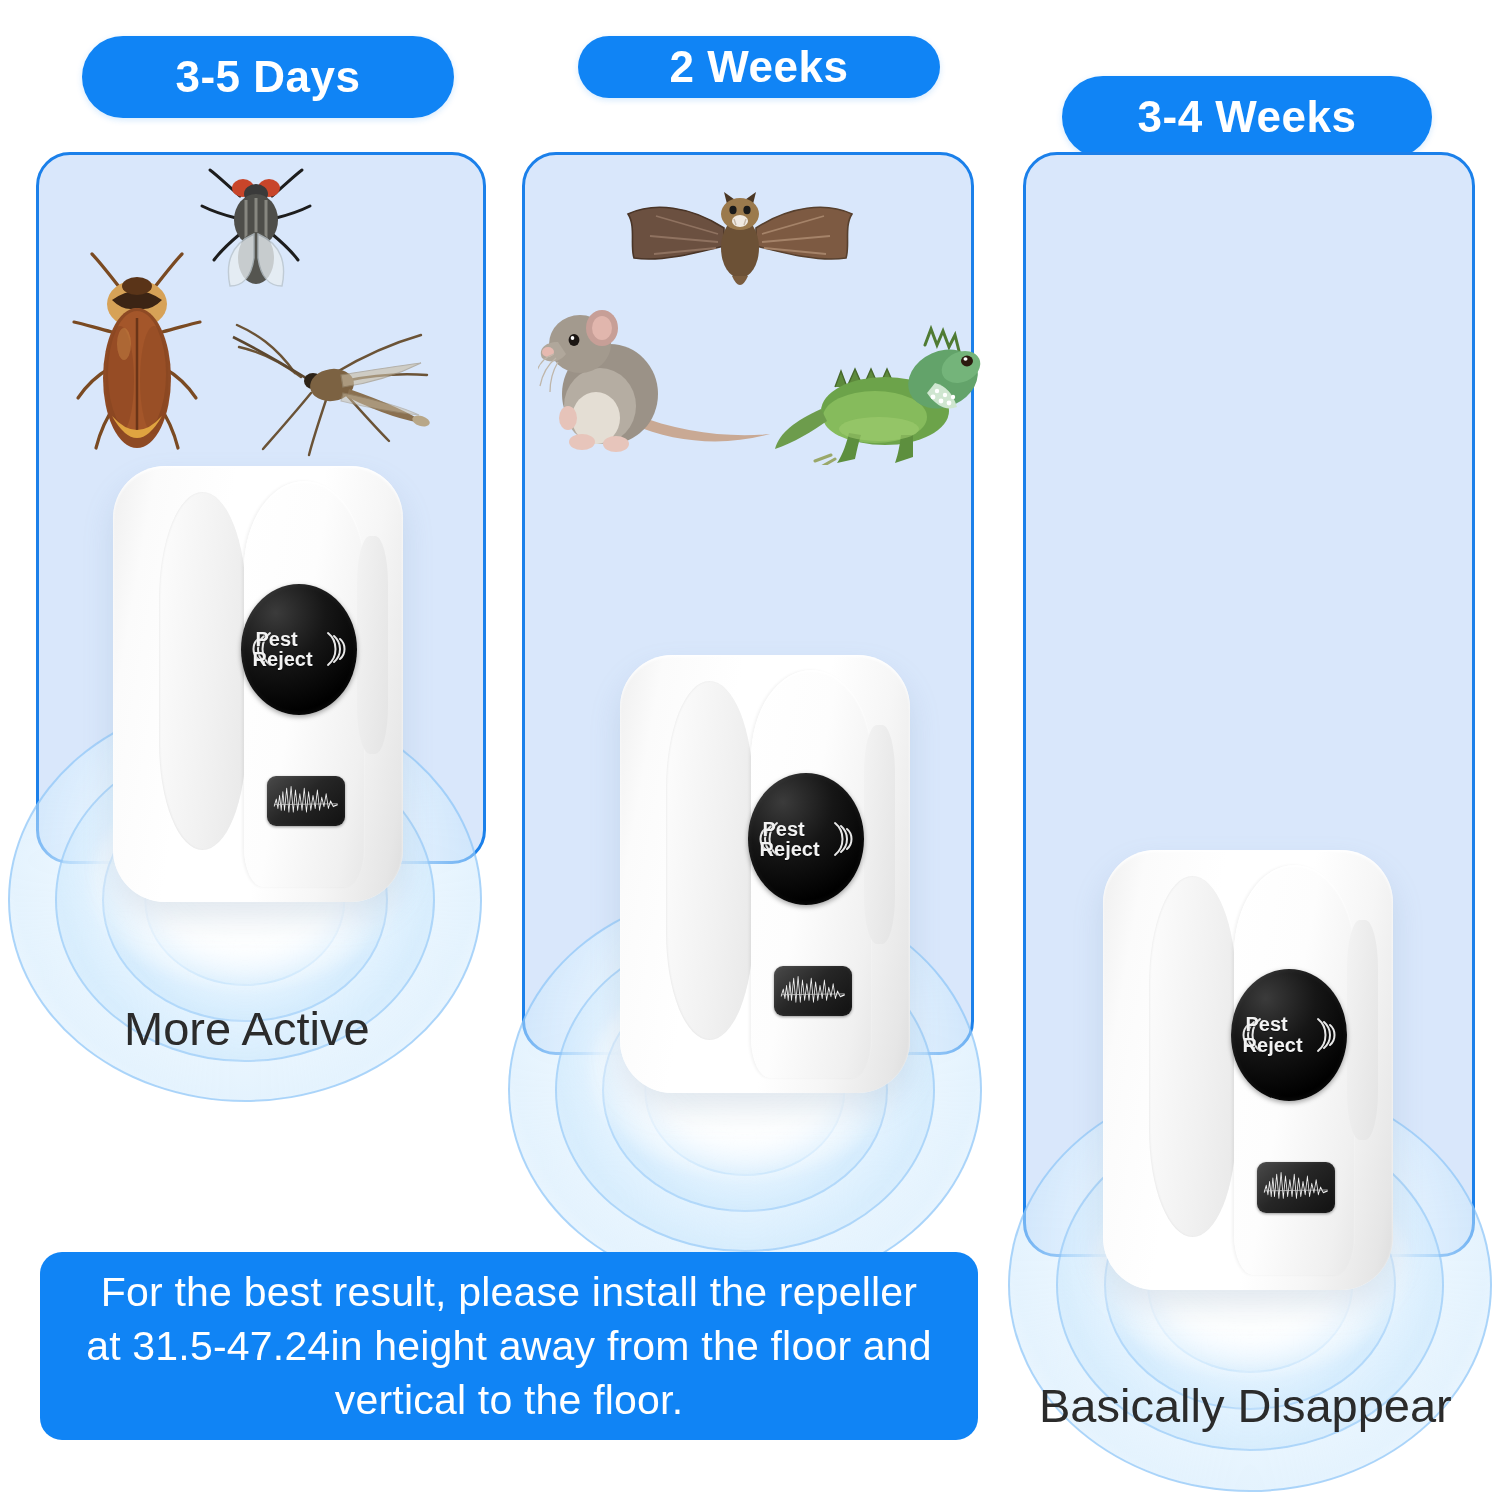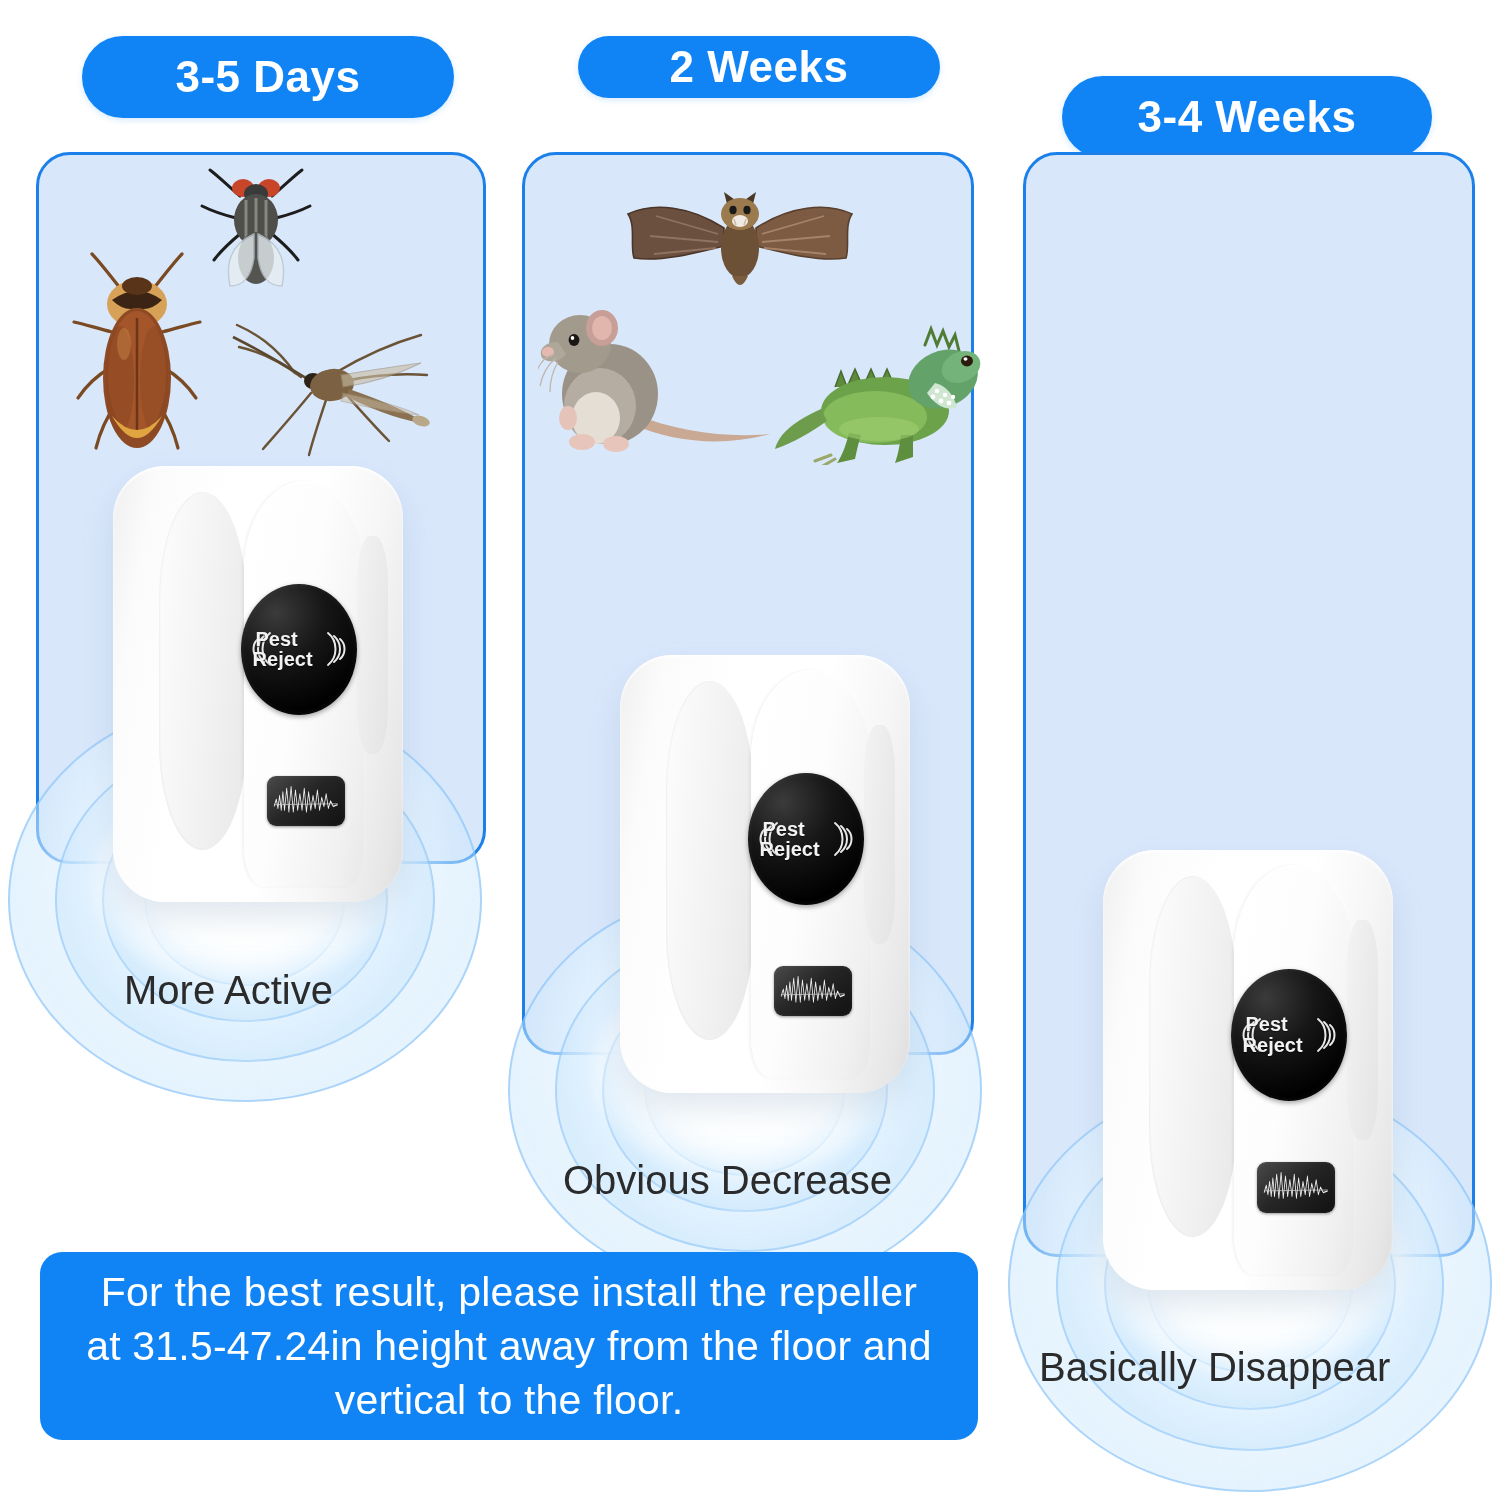--- a/index.html
+++ b/index.html
@@ -163,24 +163,25 @@
 
   
   #device-1{left:113px; top:466px; width:290px; height:436px;}
   #device-2{left:620px; top:655px; width:290px; height:438px;}
   #device-3{left:1103px;top:850px; width:290px; height:440px;}
 
   
   .result{
     position:absolute;
     color:#2b2b2b;
-    font-size:40px;
+    font-size:47px;
     font-weight:400;
     white-space:nowrap;
     font-family:"Liberation Sans", sans-serif;
+    margin-top:33px;
   }
   #result-1{left:124px; top:968px;}
   #result-2{left:563px; top:1158px;}
   #result-3{left:1039px;top:1345px;}
 
   
   #note{
     position:absolute;
     left:40px;top:1252px;width:938px;height:188px;
     background:#1084f5;
@@ -485,20 +486,19 @@
     </div>
     <div class="dev-wave">
       <svg viewBox="0 0 120 40" preserveAspectRatio="none">
         <path d="M2 26 L6 18 L9 28 L12 14 L15 30 L18 10 L21 30 L25 6 L29 32 L33 4 L37 32 L41 8 L45 30 L49 12 L53 30 L57 6 L61 32 L65 10 L69 30 L73 14 L77 28 L81 8 L85 30 L89 16 L93 26 L97 12 L101 28 L105 20 L110 26 L118 24" stroke="#f2f2f2" stroke-width="1.5" fill="none" stroke-linejoin="round"></path>
         <path d="M2 24 L118 23" stroke="#cfcfcf" stroke-width="1" fill="none"></path>
       </svg>
     </div>
   </div>
 
   <div class="result" id="result-1">More Active</div>
-  <div class="result" id="result-2">Obvious Decrease</div>
   <div class="result" id="result-3">Basically Disappear</div>
 
   <div id="note">
     <div class="note-text">For the best result, please install the repeller at 31.5-47.24in height away from the floor and vertical to the floor.</div>
   </div>
 
 </div>
 
 </body></html>

